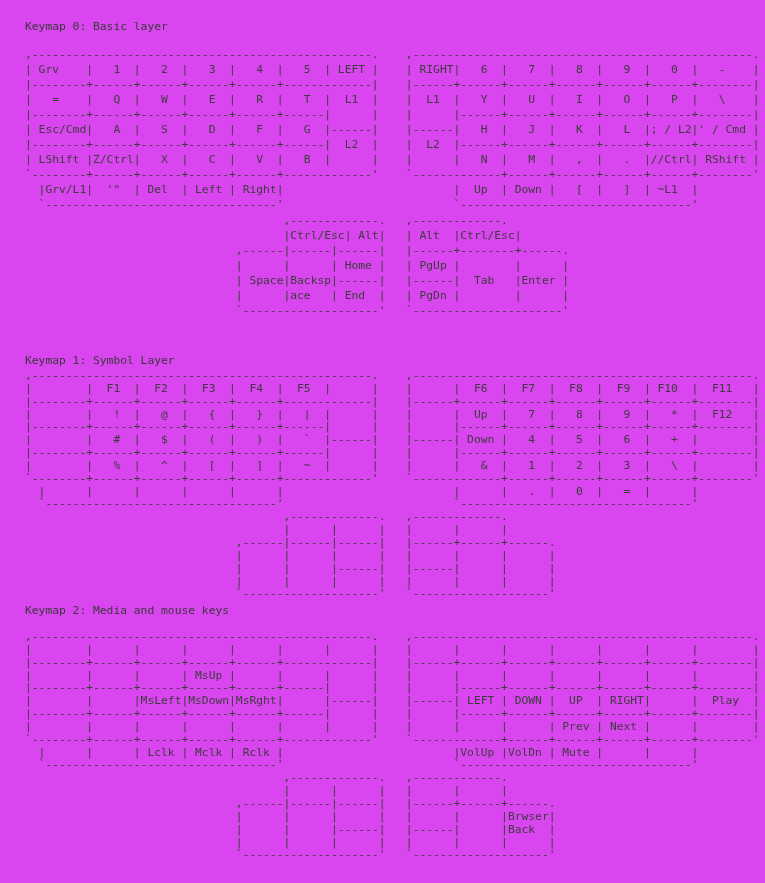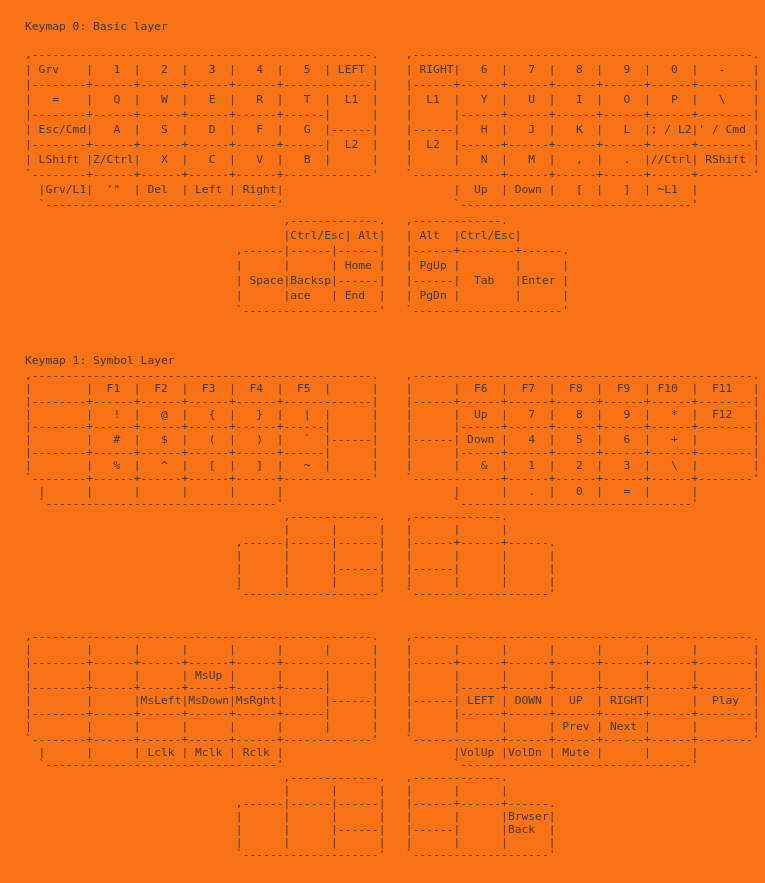--- a/index.html
+++ b/index.html
@@ -1,21 +1,21 @@
 <!DOCTYPE html>
 <html><head>
 <meta charset="utf-8">
 <style>
   * { margin: 0; padding: 0; box-sizing: border-box; }
   html, body { width: 765px; height: 883px; }
   body { background: #ffffff; overflow: hidden; }
   .page {
     position: relative;
     width: 765px; height: 883px;
-    background: #f97316;
+    background: #d946ef;
     font-family: "DejaVu Sans Mono", "Liberation Mono", monospace;
     color: #3d3d3d;
   }
   .keymap-title {
     position: absolute;
     left: 25px;
     font-size: 11.3px;
     line-height: 14px;
     white-space: pre;
     color: #3a3a3a;
@@ -76,20 +76,21 @@
   |      |      |      |      |      |                         |      |   .  |   0  |   =  |      |
   `----------------------------------'                         `----------------------------------'
                                       ,-------------.   ,-------------.
                                       |      |      |   |      |      |
                                ,------|------|------|   |------+------+------.
                                |      |      |      |   |      |      |      |
                                |      |      |------|   |------|      |      |
                                |      |      |      |   |      |      |      |
                                `--------------------'   `--------------------'</pre>
 
+  <div id="title-2" class="keymap-title">Keymap 2: Media and mouse keys</div>
   <pre id="diagram-2" class="keymap-art lh-narrow">,--------------------------------------------------.    ,--------------------------------------------------.
 |        |      |      |      |      |      |      |    |      |      |      |      |      |      |        |
 |--------+------+------+------+------+-------------|    |------+------+------+------+------+------+--------|
 |        |      |      | MsUp |      |      |      |    |      |      |      |      |      |      |        |
 |--------+------+------+------+------+------|      |    |      |------+------+------+------+------+--------|
 |        |      |MsLeft|MsDown|MsRght|      |------|    |------| LEFT | DOWN |  UP  | RIGHT|      |  Play  |
 |--------+------+------+------+------+------|      |    |      |------+------+------+------+------+--------|
 |        |      |      |      |      |      |      |    |      |      |      | Prev | Next |      |        |
 `--------+------+------+------+------+-------------'    `-------------+------+------+------+------+--------'
   |      |      | Lclk | Mclk | Rclk |                         |VolUp |VolDn | Mute |      |      |

